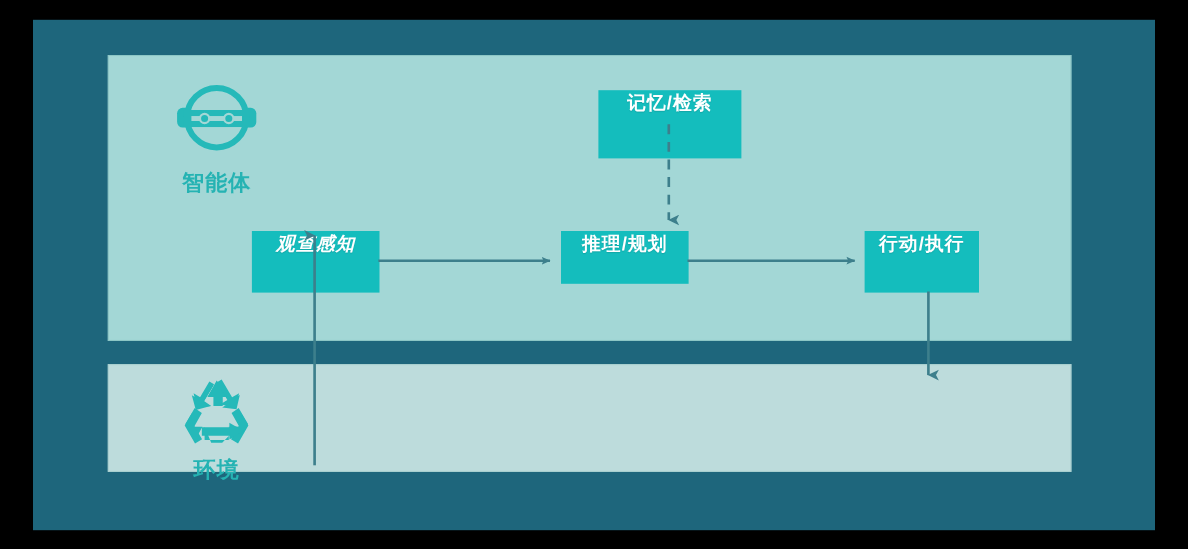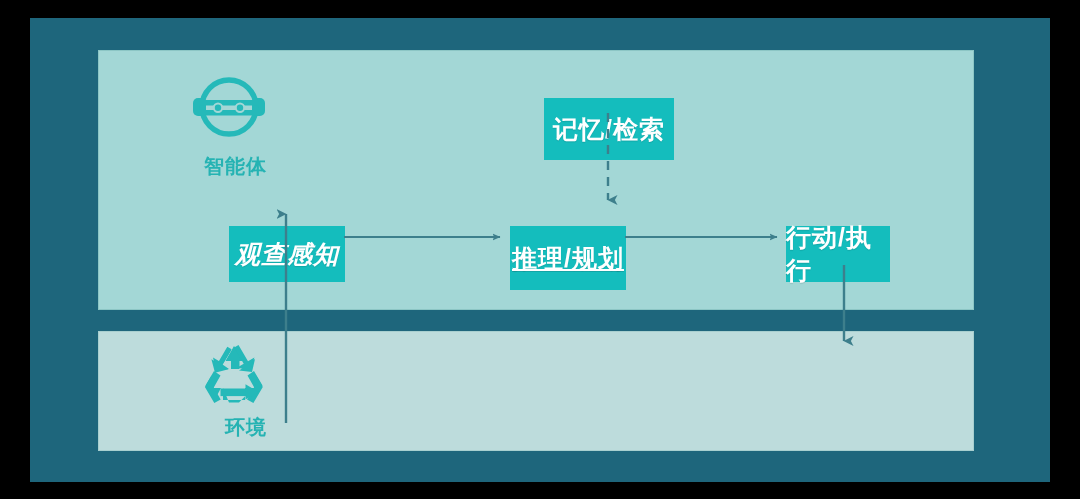--- a/index.html
+++ b/index.html
@@ -42,30 +42,30 @@
     top: 32px;
     width: 876px;
     height: 260px;
     background: #a3d7d6;
     border: 1px solid #8cc6c5;
   }
   #environment-panel {
     left: 68px;
     top: 313px;
     width: 876px;
-    height: 120px;
+    height: 98px;
     background: #bddcdc;
     border: 1px solid #a8cfcf;
   }
 
   
   .group-label {
     position: absolute;
     width: 140px;
-    text-align: right;
+    text-align: center;
   }
   #agent-label-group   { left: 28px; top: 18px; }
   #environment-label-group { left: 28px; top: 12px; }
 
   .group-icon {
     display: block;
     margin: 0 auto;
   }
   .group-caption {
     display: block;
@@ -75,33 +75,31 @@
     color: #25b3b3;
     letter-spacing: 1px;
     line-height: 1.1;
   }
 
   
   .proc-box {
     position: absolute;
     background: #14bdbd;
     color: #ffffff;
-    font-size: 25px;
+    font-size: 17px;
     font-weight: bold;
     letter-spacing: 1px;
     display: flex;
-    align-items: center;
     justify-content: center;
     box-sizing: border-box;
     text-shadow: 0 1px 1px rgba(0,0,0,0.12);
-    margin-top: 16px;
   }
   #box-memory     { left: 445px; top: 31px;  width: 130px; height: 62px; }
   #box-perception { left: 130px; top: 159px; width: 116px; height: 56px; }
-  #box-reasoning  { left: 411px; top: 159px; width: 116px; height: 64px; text-decoration: underline; }
+  #box-reasoning  { left: 411px; top: 159px; width: 116px; height: 48px; }
   #box-action     { left: 687px; top: 159px; width: 104px; height: 56px; }
 
   
   #connector-layer {
     position: absolute;
     left: 0;
     top: 0;
     width: 1020px;
     height: 464px;
     pointer-events: none;

